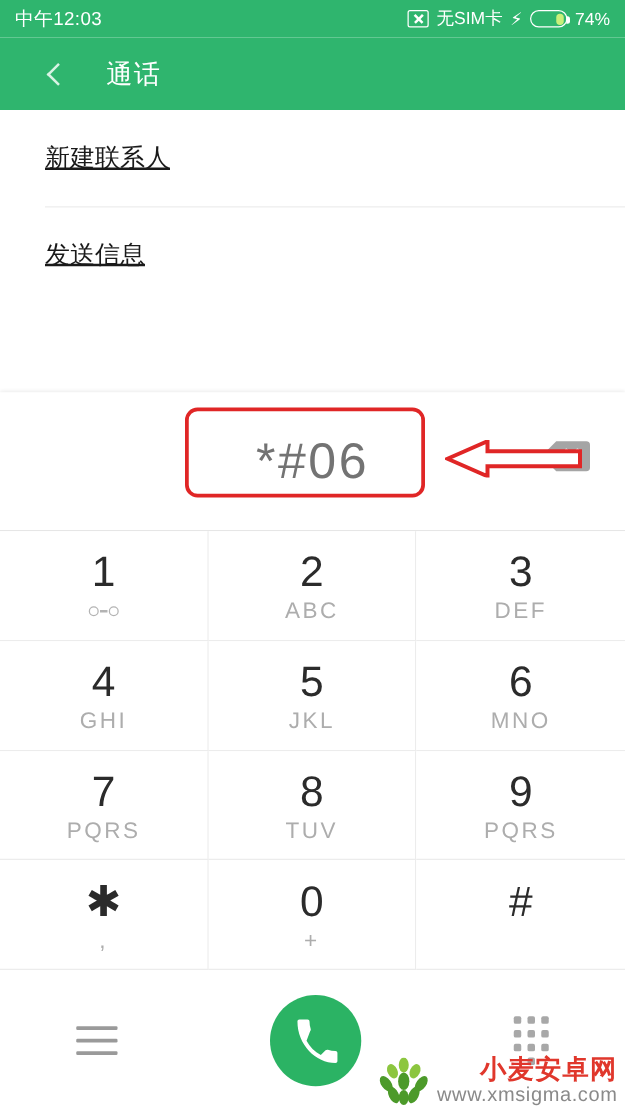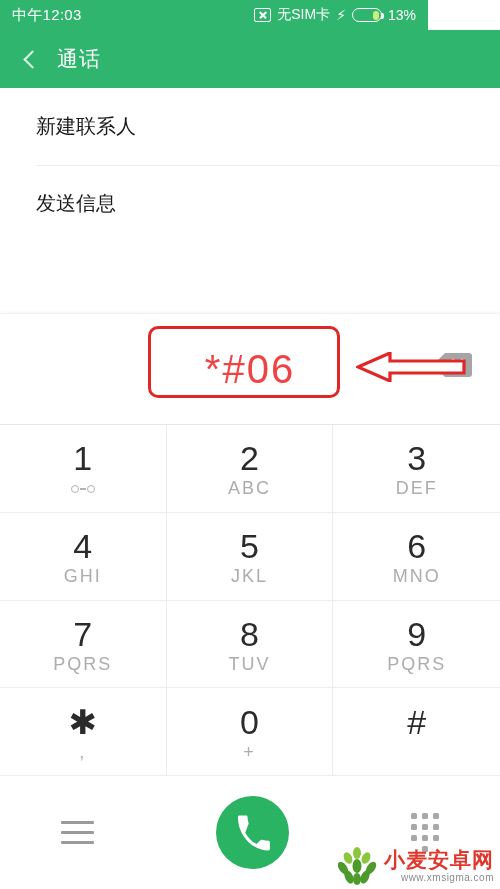--- a/index.html
+++ b/index.html
@@ -7,21 +7,21 @@
   body {
     font-family:"Liberation Sans","DejaVu Sans",sans-serif;
     background:#ffffff;
     position:relative;
     overflow:hidden;
   }
   #phone { position:relative; width:500px; height:889px; background:#fff; }
 
   
   .statusbar{
-    position:absolute; top:0; left:0; width:428px; height:30px;
+    position:absolute; top:0; left:0; width:500px; height:30px;
     background:#2fb56e; color:#ffffff;
     display:flex; align-items:center; justify-content:space-between;
     padding:0 12px;
   }
   .sb-clock{ font-size:15px; letter-spacing:.3px; }
   .sb-right{ display:flex; align-items:center; gap:6px; font-size:14px;padding-left:44px; }
   .sim-icon{
     width:17px; height:14px; border:1.6px solid #ffffff; border-radius:2px;
     position:relative; display:inline-block;
   }
@@ -42,52 +42,52 @@
   }
   .battery .fill{
     position:absolute; right:1.5px; top:1.5px; bottom:1.5px; width:6px;
     background:#c9f07a; border-radius:5px;
   }
   .pct{ font-size:14px; }
 
   
   .appbar{
     position:absolute; top:30px; left:0; width:500px; height:58px;
-    background:#2fb56e; display:flex; align-items:center; padding-left:22px; gap:18px;
+    background:#2fb56e; display:flex; align-items:center; padding-left:36px; gap:32px;
   }
   .back-chev{
     width:13px; height:13px; border-left:2.4px solid #d8f3e4; border-bottom:2.4px solid #d8f3e4;
     transform:rotate(45deg); margin-left:4px;
   }
   .appbar-title{ color:#ffffff; font-size:21px; letter-spacing:1px; }
 
   
   .menu{
     position:absolute; top:88px; left:0; width:500px; height:226px;
     background:#ffffff; overflow:hidden;
   }
   .menu-item{
     height:77px; display:flex; align-items:center; padding-left:36px;
-    font-size:20px; color:#1a1a1a; position:relative;
+    font-size:20px; color:#1a1a1a; position:relative;text-decoration:underline;
   }
   .menu-item + .menu-item:before{
     content:""; position:absolute; top:0; left:36px; right:0; height:1px; background:#ededed;
   }
 
   
   .dialer{
     position:absolute; top:314px; left:0; width:500px; height:575px;
     background:#ffffff; box-shadow:0 -1px 3px rgba(0,0,0,.08);
   }
   .display-row{
     position:relative; height:110px; background:#ffffff;
     display:flex; align-items:center; justify-content:center;
   }
   .display-number{
-    font-size:40px; color:#ef4444; letter-spacing:2px; font-weight:400;
+    font-size:40px; color:#737373; letter-spacing:2px; font-weight:400;
     font-family:"Liberation Sans","DejaVu Sans",sans-serif;
   }
   
   .anno-box{
     position:absolute; left:148px; top:12px; width:192px; height:72px;
     border:3px solid #e02626; border-radius:10px; pointer-events:none;
   }
   
   .backspace{
     position:absolute; right:28px; top:38px; width:40px; height:26px;
@@ -134,37 +134,37 @@
   .padicon{ display:grid; grid-template-columns:repeat(3,6px); gap:5px; }
   .padicon i{ width:6px; height:6px; background:#a8a8a8; border-radius:1.5px; display:block; }
   .padicon i.last{ grid-column:2; }
 
   
   .watermark{
     position:absolute; right:6px; bottom:4px; display:flex; align-items:center; gap:5px;
   }
   .wm-text{ display:flex; flex-direction:column; line-height:1;align-items:flex-end; }
   .wm-main{ font-size:21px; color:#e0372c; font-weight:bold; letter-spacing:1px; }
-  .wm-sub{ font-size:10px; color:#8a8a8a; letter-spacing:.5px; margin-top:3px; }
+  .wm-sub{ font-size:16px; color:#8a8a8a; letter-spacing:.5px; margin-top:3px; }
 </style>
 </head>
 <body>
 
 <div id="phone">
 
   <div class="statusbar">
     <div class="sb-clock">中午12:03</div>
     <div class="sb-right">
       <span class="sim-icon"></span>
       <span>无SIM卡</span>
       <span class="bolt">⚡</span>
       <span class="battery">
           <span class="fill"></span>
         </span>
-      <span class="pct">13%</span>
+      <span class="pct">74%</span>
     </div>
   </div>
 
   <div class="appbar">
     <span class="back-chev"></span>
     <span class="appbar-title">通话</span>
   </div>
 
   <div class="menu">
     <div class="menu-item">

